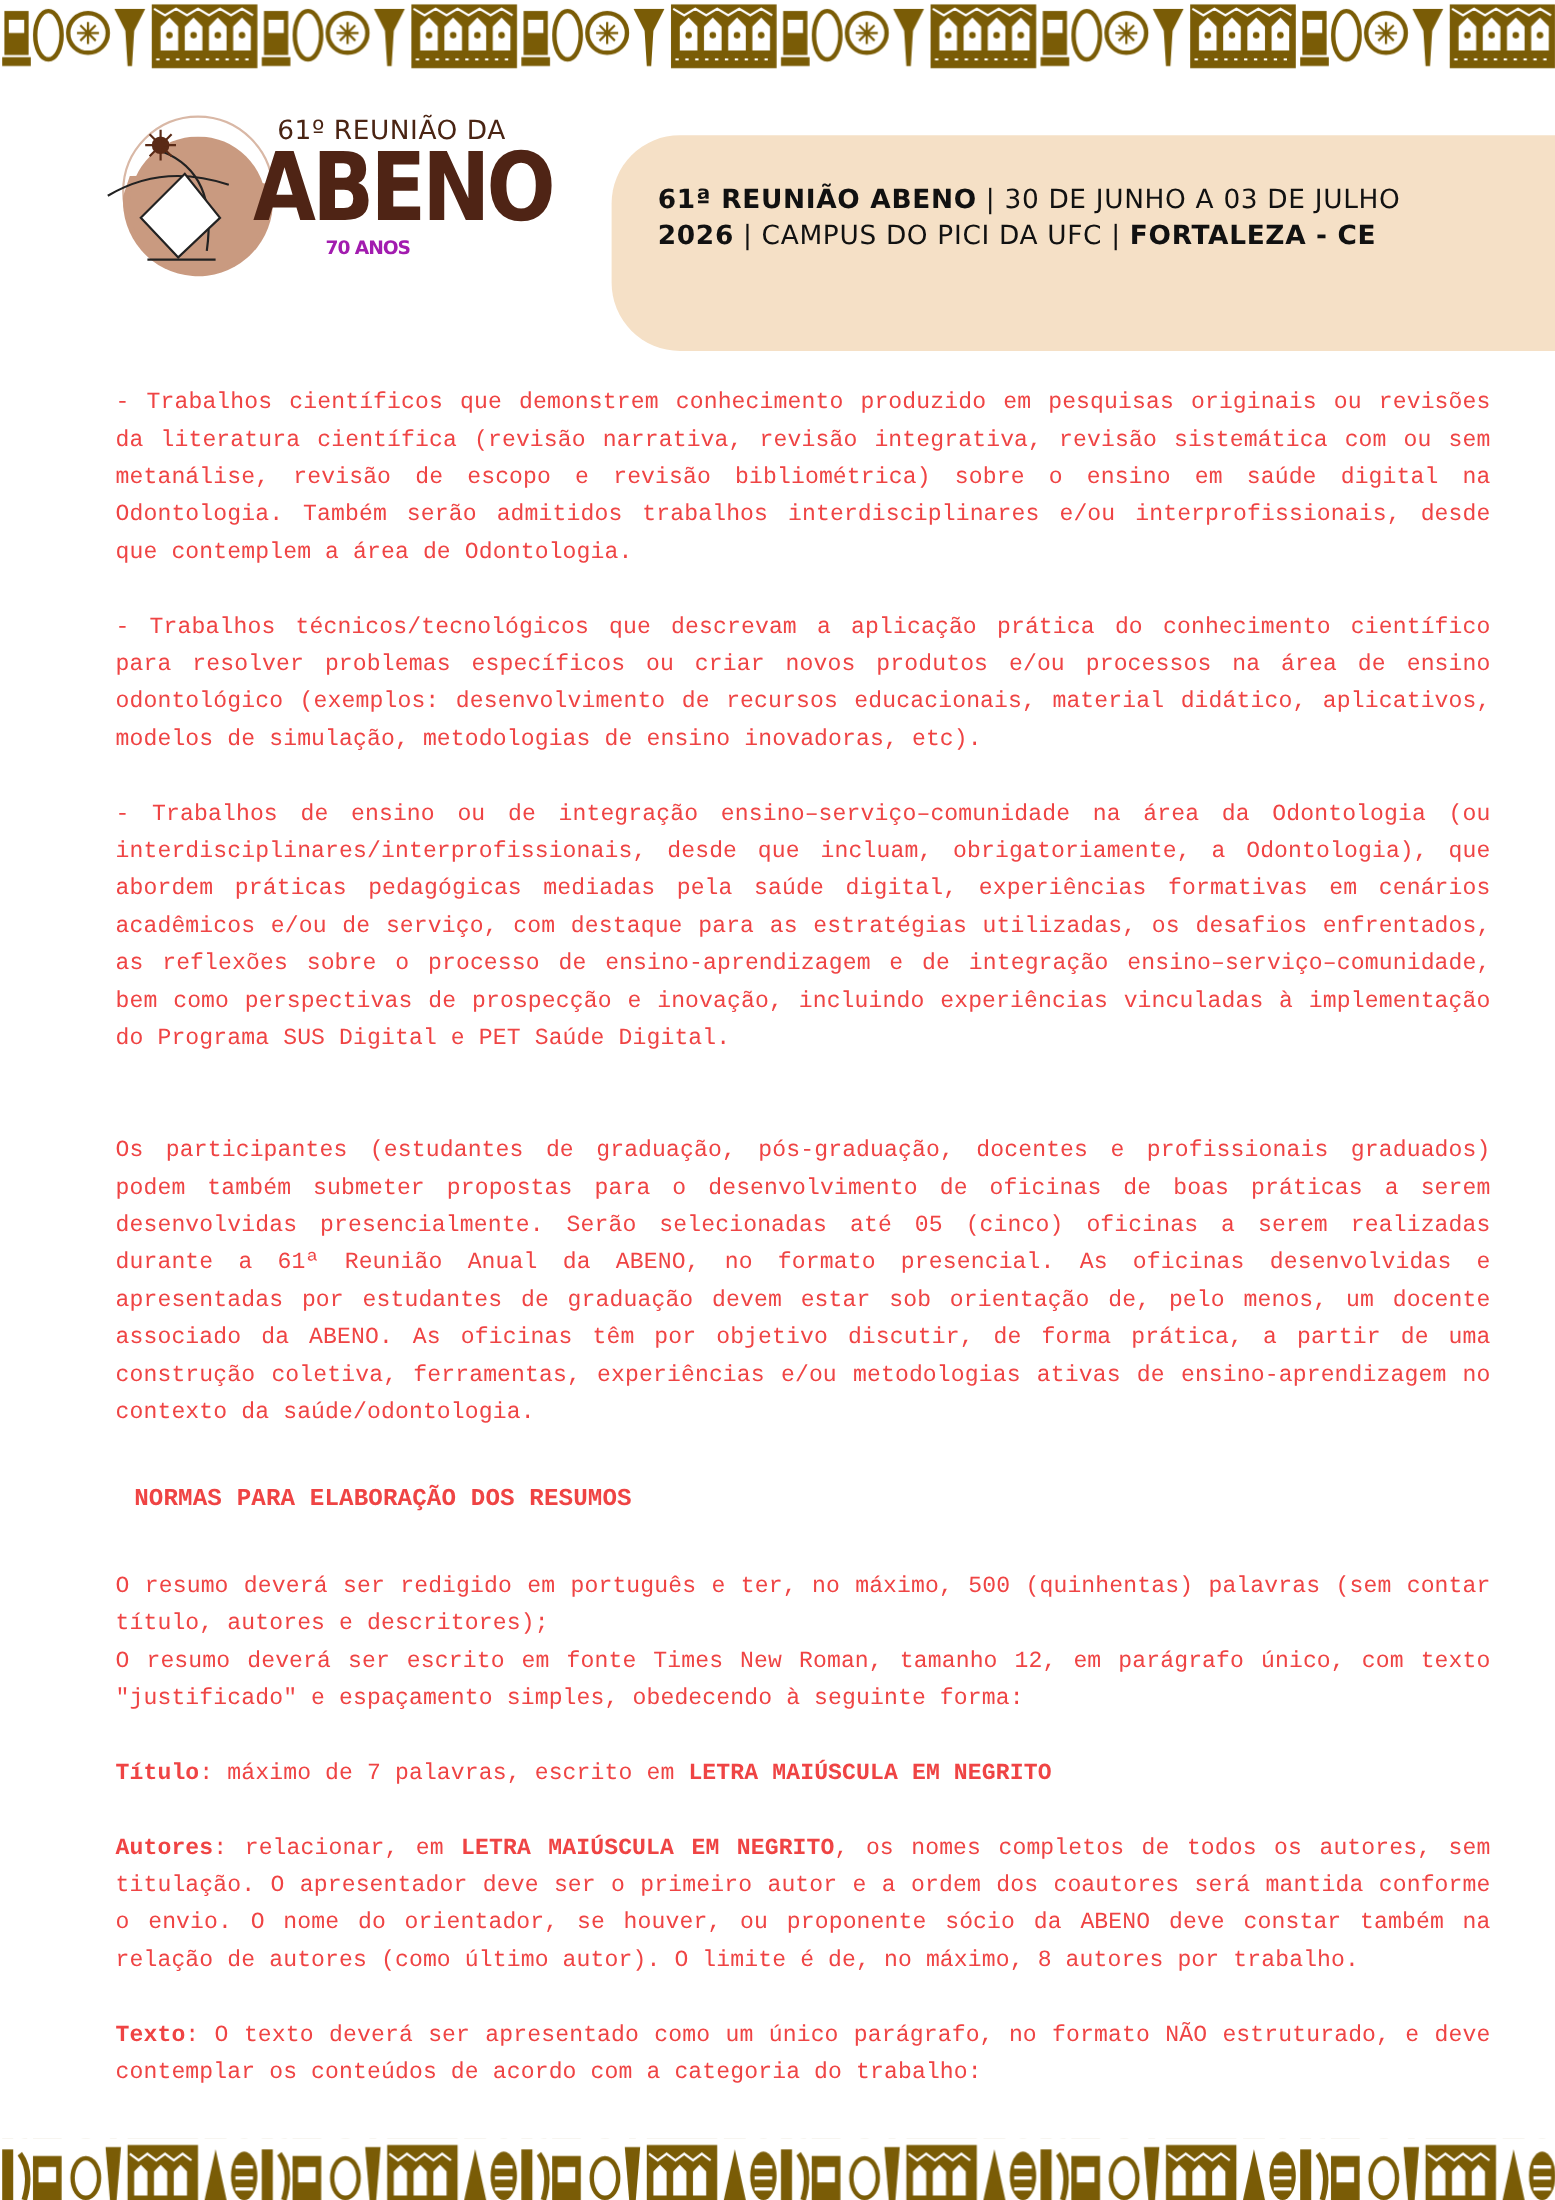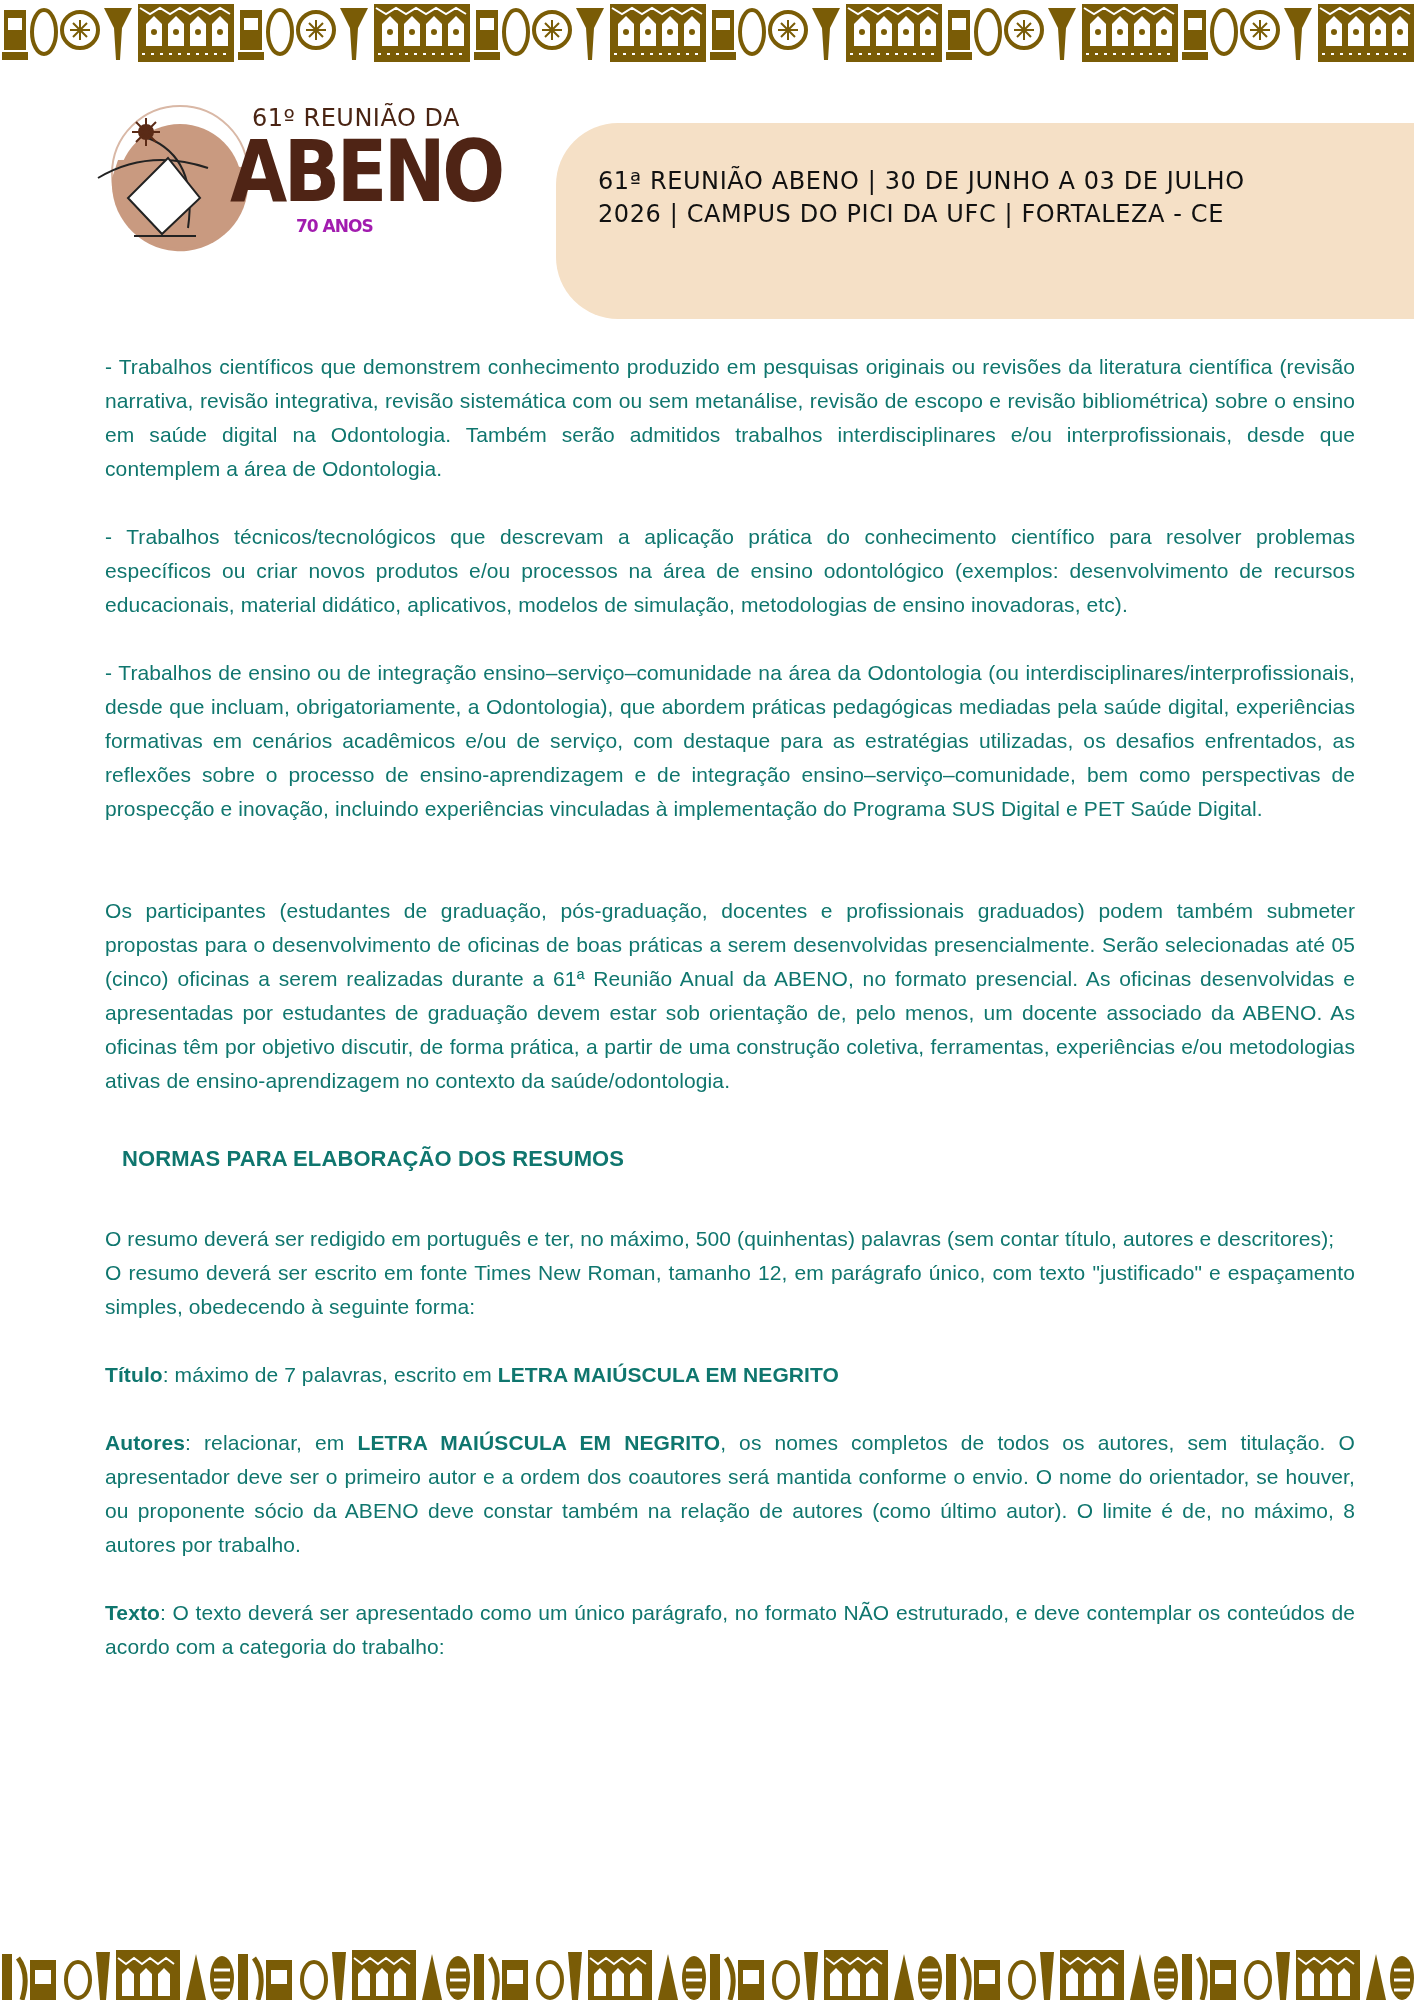--- a/index.html
+++ b/index.html
@@ -39,28 +39,28 @@
   
   .header-box {
     position:absolute; left:556px; top:123px; width:880px; height:196px;
     background:#f5e0c6; border-radius:62px 0 0 62px;
   }
   .header-lines {
     position:absolute; left:598px; top:165px;
     font-family:"DejaVu Sans", sans-serif; font-size:24px; line-height:33px; color:#111;
     letter-spacing:0.6px;
   }
-  .header-lines b { font-weight:normal; }
+  .header-lines b { font-weight:bold; }
   .header-lines .l1 { font-weight:bold; letter-spacing:0.2px; }
   .header-lines .light { font-weight:normal; }
 
   
   .content {
     position:absolute; left:105px; top:350px; width:1250px;
-    font-family:Liberation Sans, sans-serif; font-size:21px; line-height:34px; color:#0f766e;
+    font-family:Liberation Mono, monospace; font-size:21px; line-height:34px; color:#ef4444;
     text-align:justify; letter-spacing:0.1px;
   }
   .content p { margin:0; }
   .content .gap { height:34px; }
   .content .sub-heading { font-weight:bold; }
   .content h2 {
     margin:17px; font-size:22px; line-height:40px; font-weight:bold; letter-spacing:0.1px;
   }
   .content b { font-weight:bold; }
 </style>

